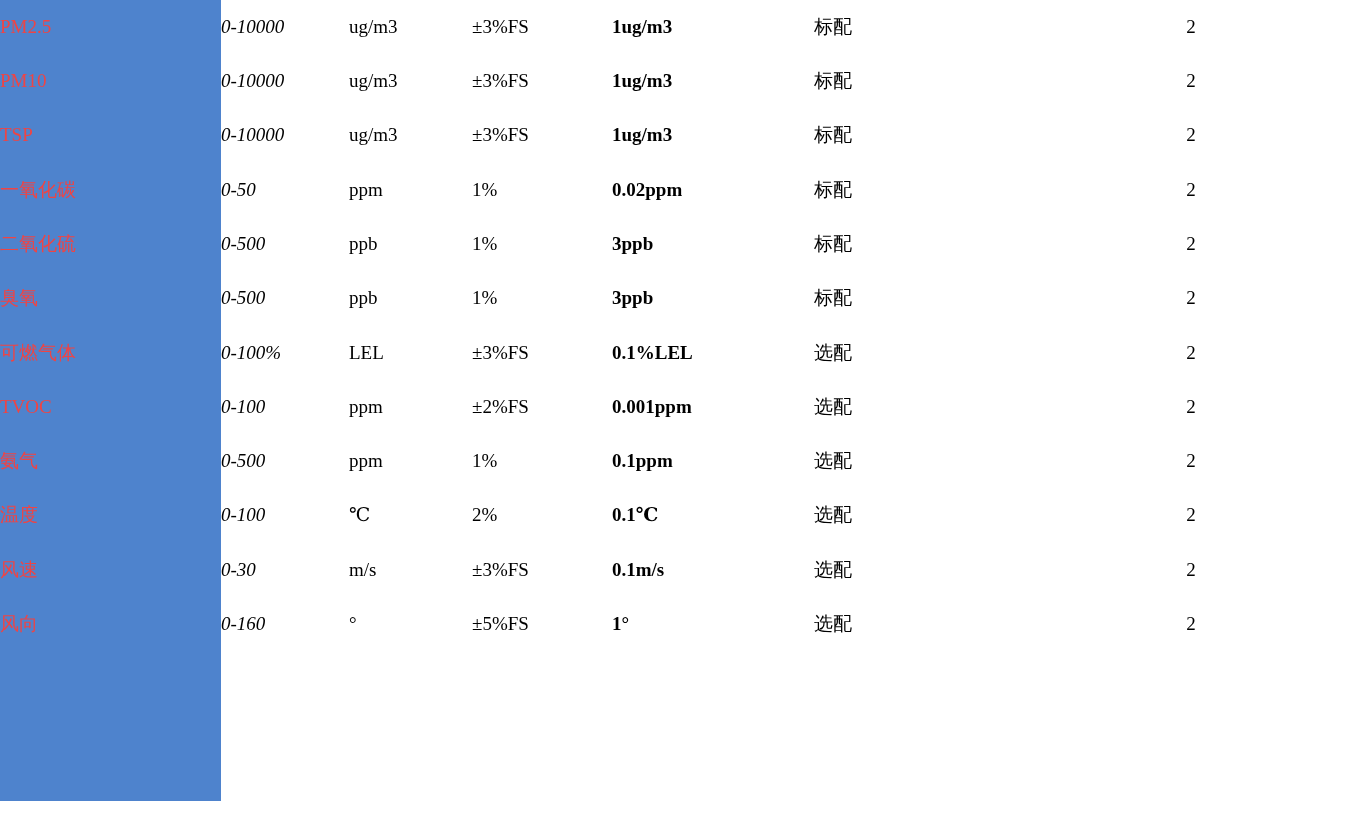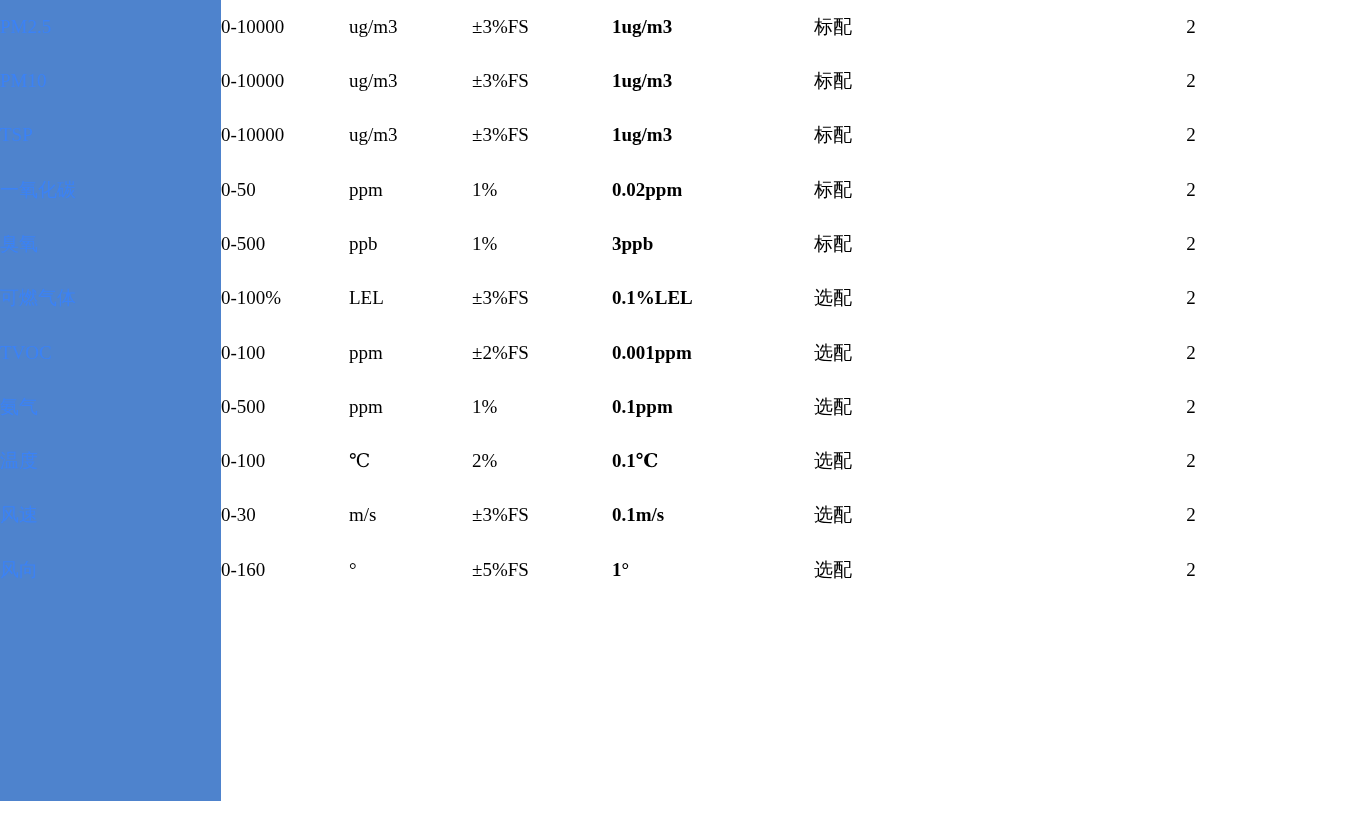--- a/index.html
+++ b/index.html
@@ -48,24 +48,24 @@
   
   col.c0 { width: 221px; }
   col.c1 { width: 128px; }
   col.c2 { width: 123px; }
   col.c3 { width: 140px; }
   col.c4 { width: 202px; }
   col.c5 { width: 218px; }
   col.c6 { width: 318px; }
 
   td.name {
-    color: #3b82f6;
+    color: #ef4444;
     padding-left: 16px;
   }
-  td.range  { padding-left: 14px; }
+  td.range  { padding-left: 14px; font-style: italic; }
   td.unit   { padding-left: 14px; }
   td.acc    { padding-left: 14px; margin-top: 32px; }
   td.res    { padding-left: 14px; font-weight: bold; }
   td.cfg    { padding-left: 14px; }
   td.qty    { text-align: center; padding-right: 98px; }
 </style>
 </head>
 <body>
 
 <div class="sheet">
@@ -116,20 +116,29 @@
       <tr>
         <td class="name">一氧化碳</td>
         <td class="range">0-50</td>
         <td class="unit">ppm</td>
         <td class="acc">1%</td>
         <td class="res">0.02ppm</td>
         <td class="cfg">标配</td>
         <td class="qty">2</td>
       </tr>
 
+      <tr>
+        <td class="name">二氧化硫</td>
+        <td class="range">0-500</td>
+        <td class="unit">ppb</td>
+        <td class="acc">1%</td>
+        <td class="res">3ppb</td>
+        <td class="cfg">标配</td>
+        <td class="qty">2</td>
+      </tr>
 
 
       <tr>
         <td class="name">臭氧</td>
         <td class="range">0-500</td>
         <td class="unit">ppb</td>
         <td class="acc">1%</td>
         <td class="res">3ppb</td>
         <td class="cfg">标配</td>
         <td class="qty">2</td>

